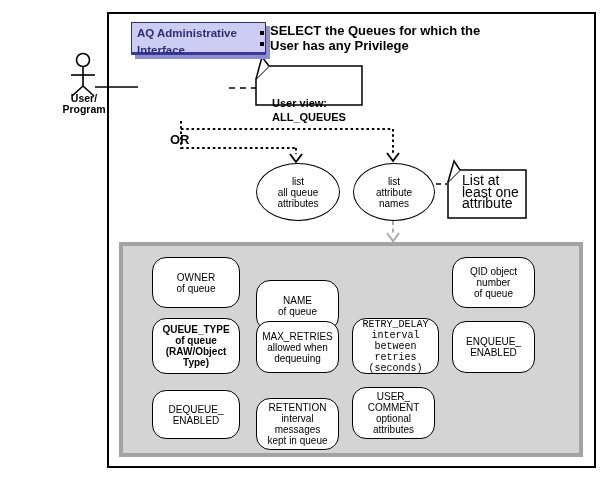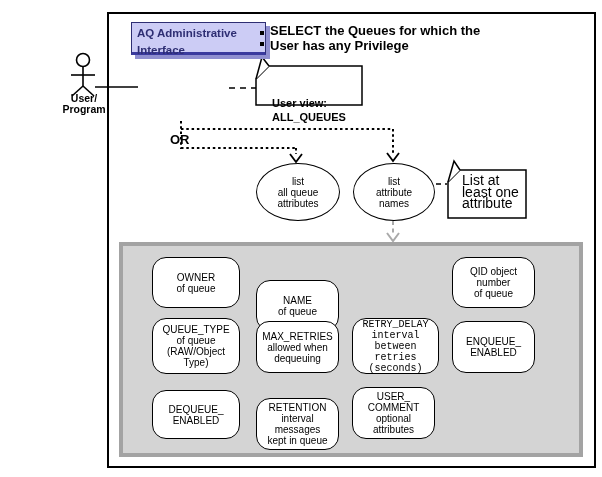--- a/index.html
+++ b/index.html
@@ -135,21 +135,21 @@
   <div class="abs" id="panel"></div>
 
   <div class="abs attr-box pre" style="left:152px;top:257px;width:86px;height:49px;">OWNER
 of queue</div>
   <div class="abs attr-box pre" style="left:256px;top:257px;width:81px;height:49px;margin-top:23px;">NAME
 of queue</div>
   <div class="abs attr-box pre" style="left:452px;top:257px;width:81px;height:49px;">QID object
 number
 of queue</div>
 
-  <div class="abs attr-box pre" style="left:152px;top:318px;width:86px;height:54px;">QUEUE_TYPE
+  <div class="abs attr-box pre" style="left:152px;top:318px;width:86px;height:54px;font-weight:bold;">QUEUE_TYPE
 of queue
 (RAW/Object
 Type)</div>
   <div class="abs attr-box pre" style="left:256px;top:321px;width:81px;height:50px;border-radius:13px;">MAX_RETRIES
 allowed when
 dequeuing</div>
   <div class="abs attr-box pre" style="left:352px;top:318px;width:85px;height:54px;font-family:Liberation Mono, monospace;">RETRY_DELAY
 interval
 between retries
 (seconds)</div>

